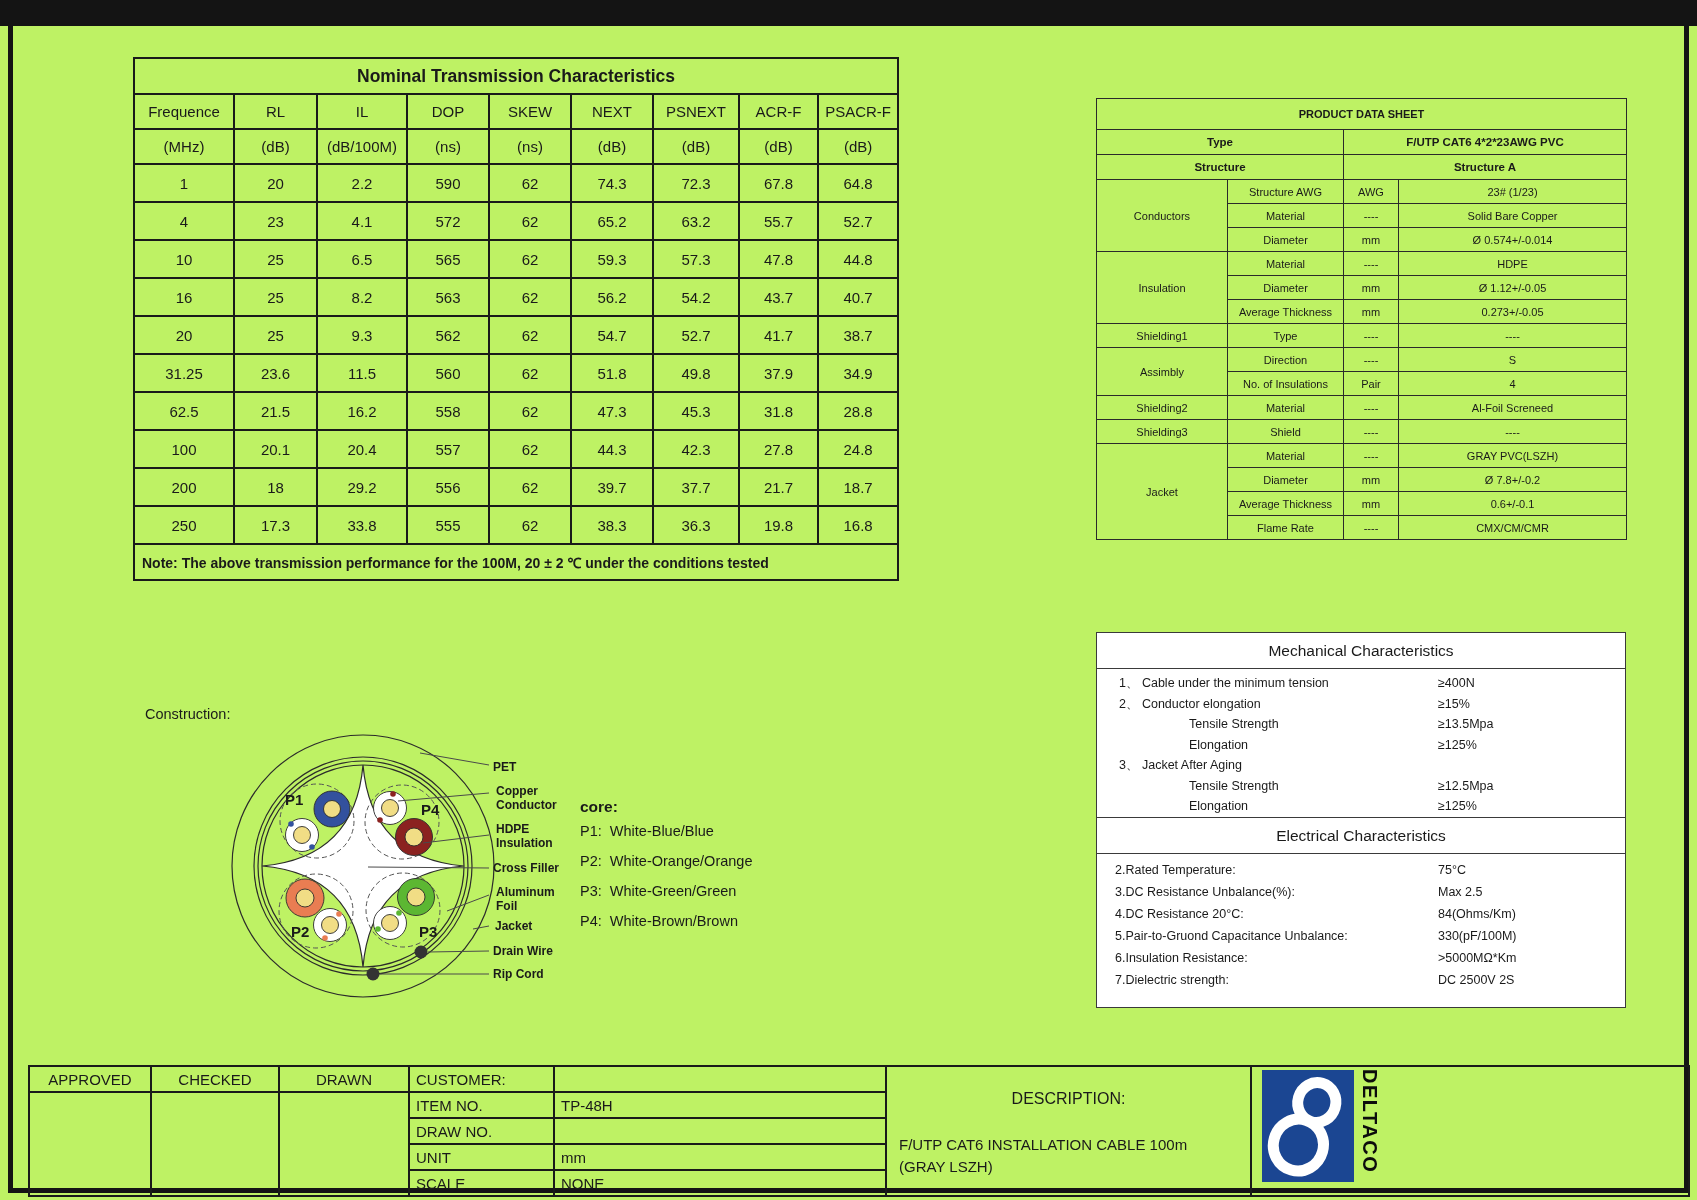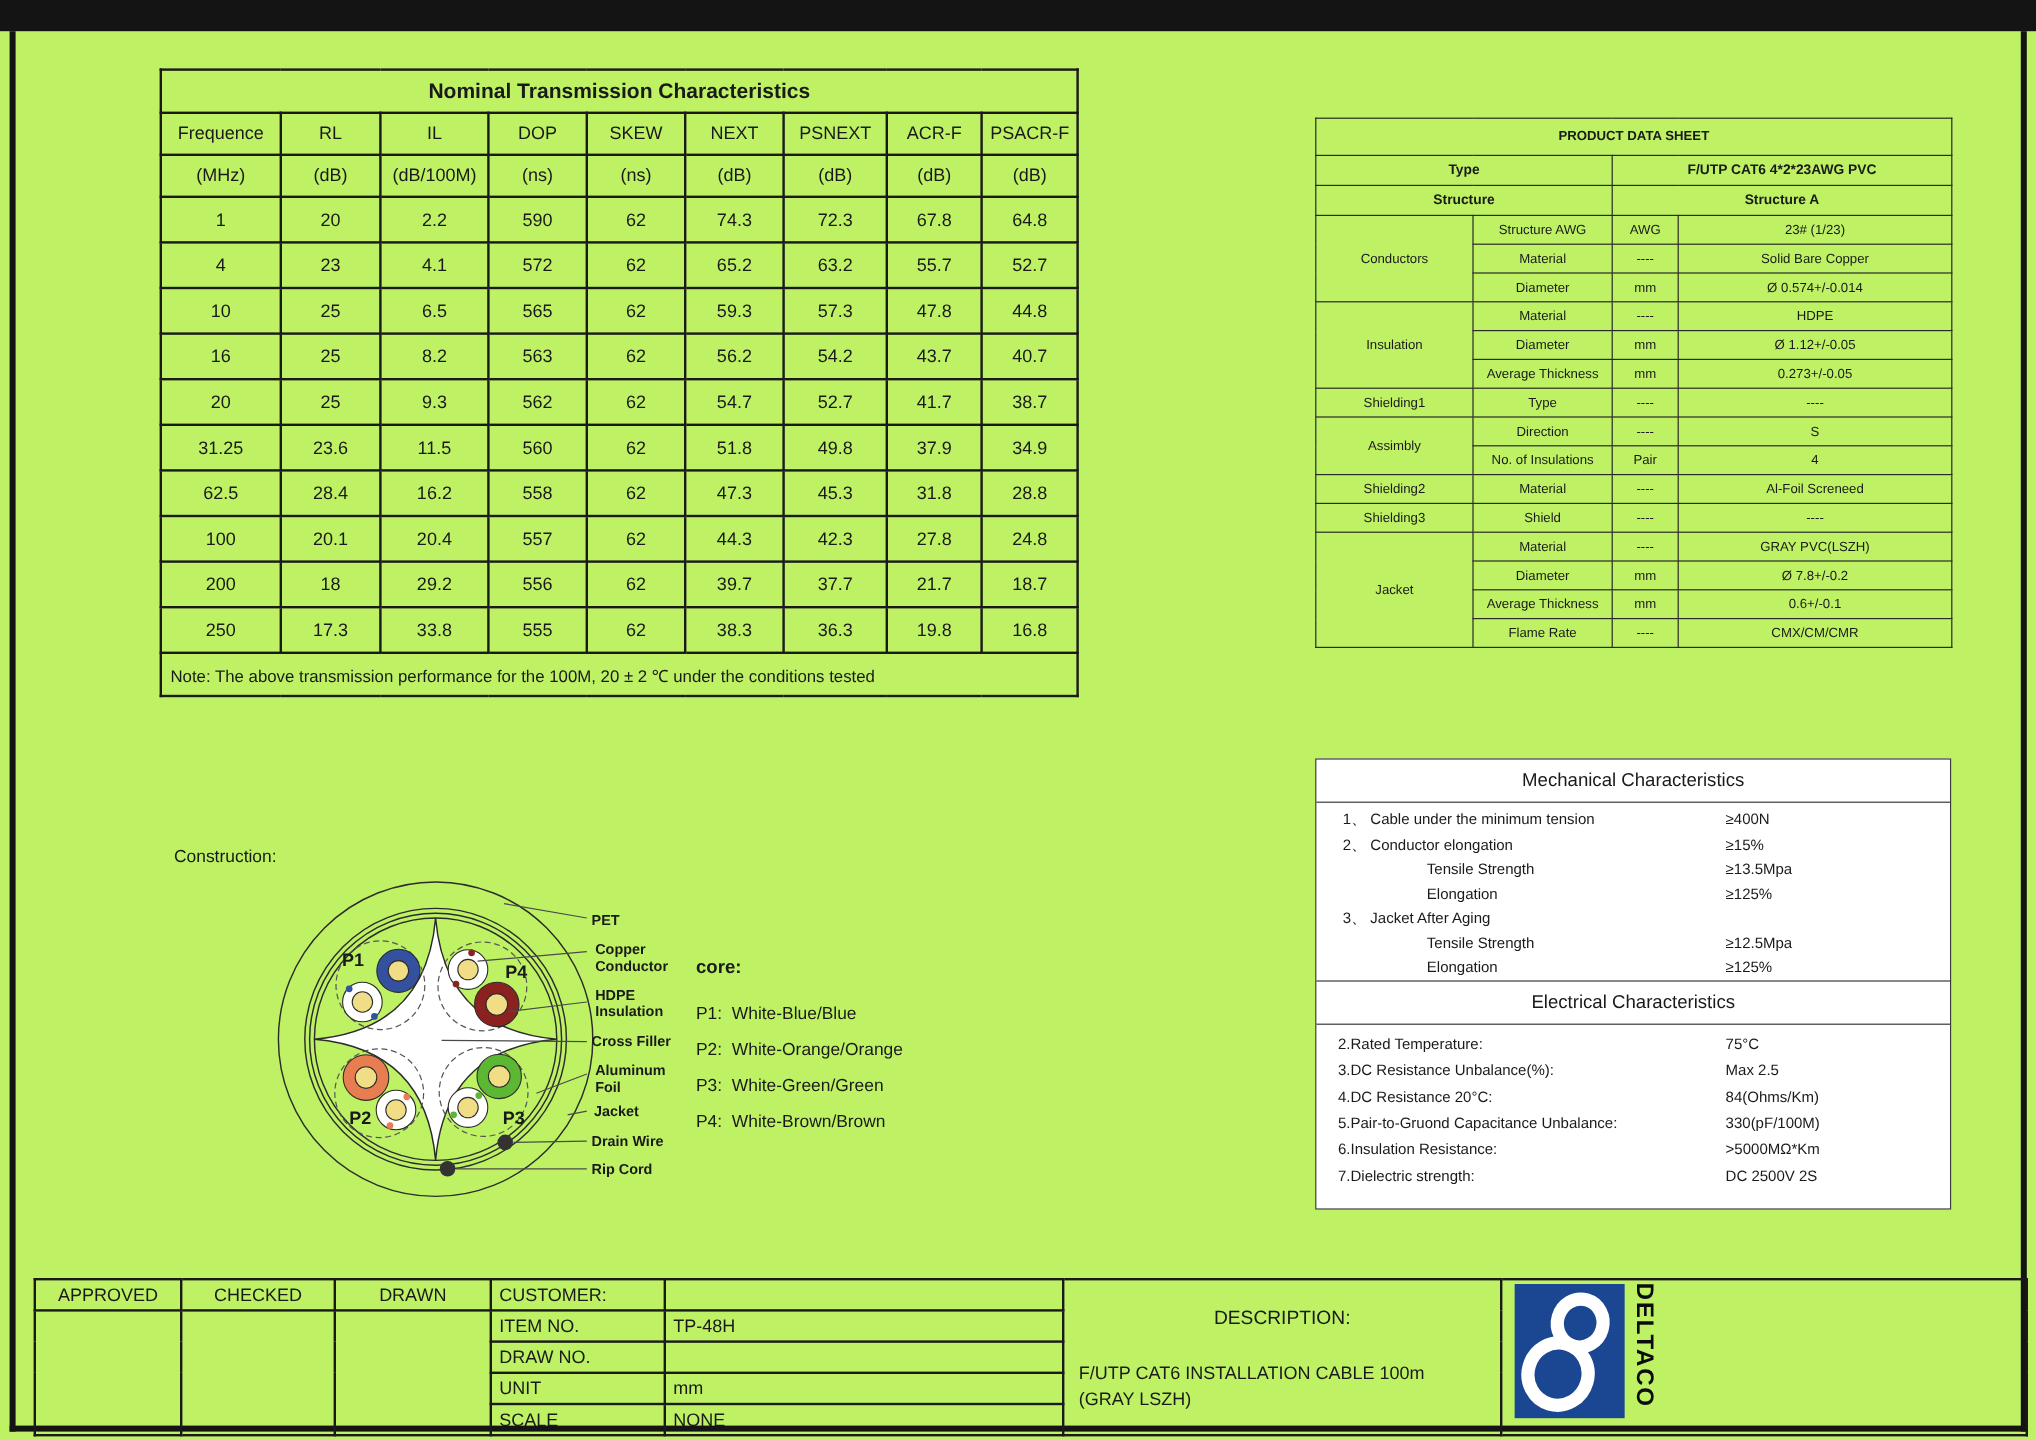--- a/index.html
+++ b/index.html
@@ -8,21 +8,21 @@
   
   .topbar{position:absolute;left:0;top:0;width:1697px;height:26px;background:#141414;}
   .b-left{position:absolute;left:8px;top:26px;width:5px;height:1167px;background:#141414;}
   .b-right{position:absolute;left:1684px;top:26px;width:5px;height:1167px;background:#141414;}
   .b-bottom{position:absolute;left:8px;top:1188px;width:1681px;height:5px;background:#141414;}
   
   table.trans{position:absolute;left:133px;top:57px;width:764px;border-collapse:collapse;table-layout:fixed;}
   table.trans td{border:2px solid #1a1a1a;text-align:center;font-size:15px;padding:0;height:36px;}
   table.trans tbody.thead td{height:33px;}
   table.trans tr.t-title td{font-weight:bold;font-size:17.5px;height:34px;}
-  table.trans tr.t-note td{font-weight:normal;font-size:14px;text-align:left;padding:0 7px;height:34px;}
+  table.trans tr.t-note td{font-weight:bold;font-size:14px;text-align:left;padding:0 7px;height:34px;}
   
   table.pds{position:absolute;left:1096px;top:98px;width:530px;border-collapse:collapse;table-layout:fixed;}
   table.pds td{border:1.5px solid #2a2a2a;font-size:11px;text-align:center;height:23px;padding:0 2px;overflow:hidden;}
   table.pds tr.pds-title td{font-weight:bold;font-size:11px;height:30px;}
   table.pds tr.pds-hdr td{font-weight:bold;font-size:11.5px;height:24px;}
   
   .mech{position:absolute;left:1096px;top:632px;width:530px;height:376px;border:1.5px solid #3a3a3a;box-sizing:border-box;background:#fff;}
   .sec-title{height:35px;line-height:35px;text-align:center;font-size:15.5px;border-bottom:1.5px solid #3a3a3a;}
   .sec-title.mid{border-top:1.5px solid #3a3a3a;}
   .m-items{padding-top:4px;}
@@ -32,21 +32,21 @@
   .e-row{position:relative;height:22px;line-height:22px;font-size:12.5px;padding-left:18px;}
   .val{position:absolute;left:341px;top:0;white-space:nowrap;}
   
   .cons-head{position:absolute;left:145px;top:706px;font-size:14.5px;}
   .cons-svg{position:absolute;left:195px;top:715px;}
   .cons-svg text{font-family:"Liberation Sans",sans-serif;}
   .dlabel{font-size:12px;font-weight:bold;fill:#1a1a1a;}
   .plabel{font-size:15px;font-weight:bold;fill:#1a1a1a;}
   .core{position:absolute;left:580px;top:798px;}
   .core-head{font-size:15.5px;font-weight:bold;height:18px;}
-  .core-lines{margin-top:14px;}
+  .core-lines{margin-top:0;}
   .core-line{height:30px;line-height:30px;font-size:14.5px;white-space:pre;}
   
   table.tblock{position:absolute;left:28px;top:1065px;width:1660px;height:120px;border-collapse:collapse;table-layout:fixed;}
   table.tblock td{border:2px solid #1a1a1a;font-size:15px;padding:0 6px;height:24px;vertical-align:middle;}
   table.tblock td.ctr{text-align:center;margin-left:32px;}
   td.desc-cell{vertical-align:top;position:relative;}
   .desc-label{text-align:center;font-size:16px;margin-top:6px;}
   .desc-lines{margin-top:26px;padding-left:6px;font-size:15px;line-height:22px;}
   td.logo-cell{position:relative;}
   .logo-box{position:absolute;left:10px;top:3px;}
@@ -171,21 +171,21 @@
           <td>560</td>
           <td>62</td>
           <td>51.8</td>
           <td>49.8</td>
           <td>37.9</td>
           <td>34.9</td>
         </tr>
 
         <tr>
           <td>62.5</td>
-          <td>28.4</td>
+          <td>21.5</td>
           <td>16.2</td>
           <td>558</td>
           <td>62</td>
           <td>47.3</td>
           <td>45.3</td>
           <td>31.8</td>
           <td>28.8</td>
         </tr>
 
         <tr>

